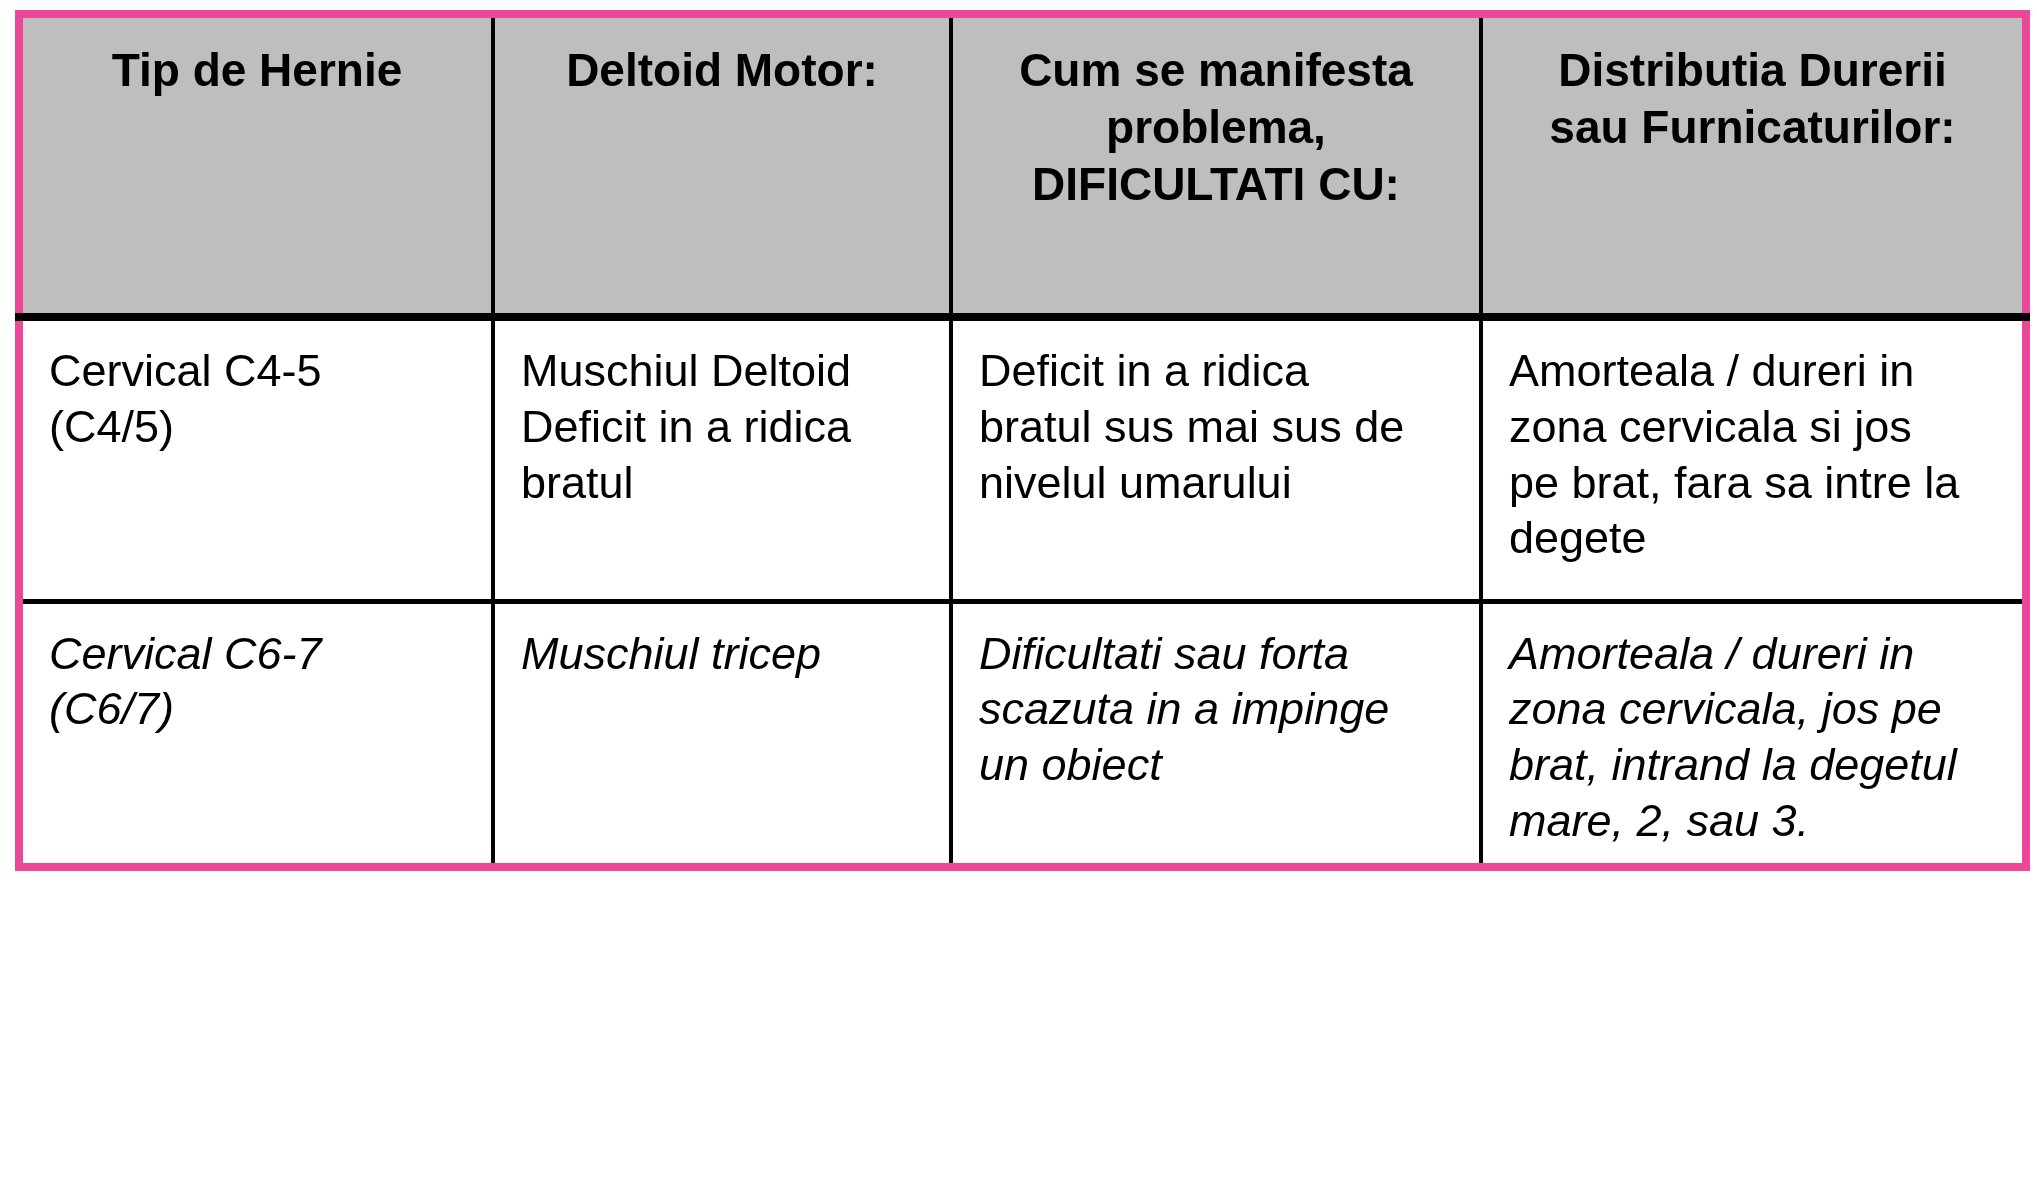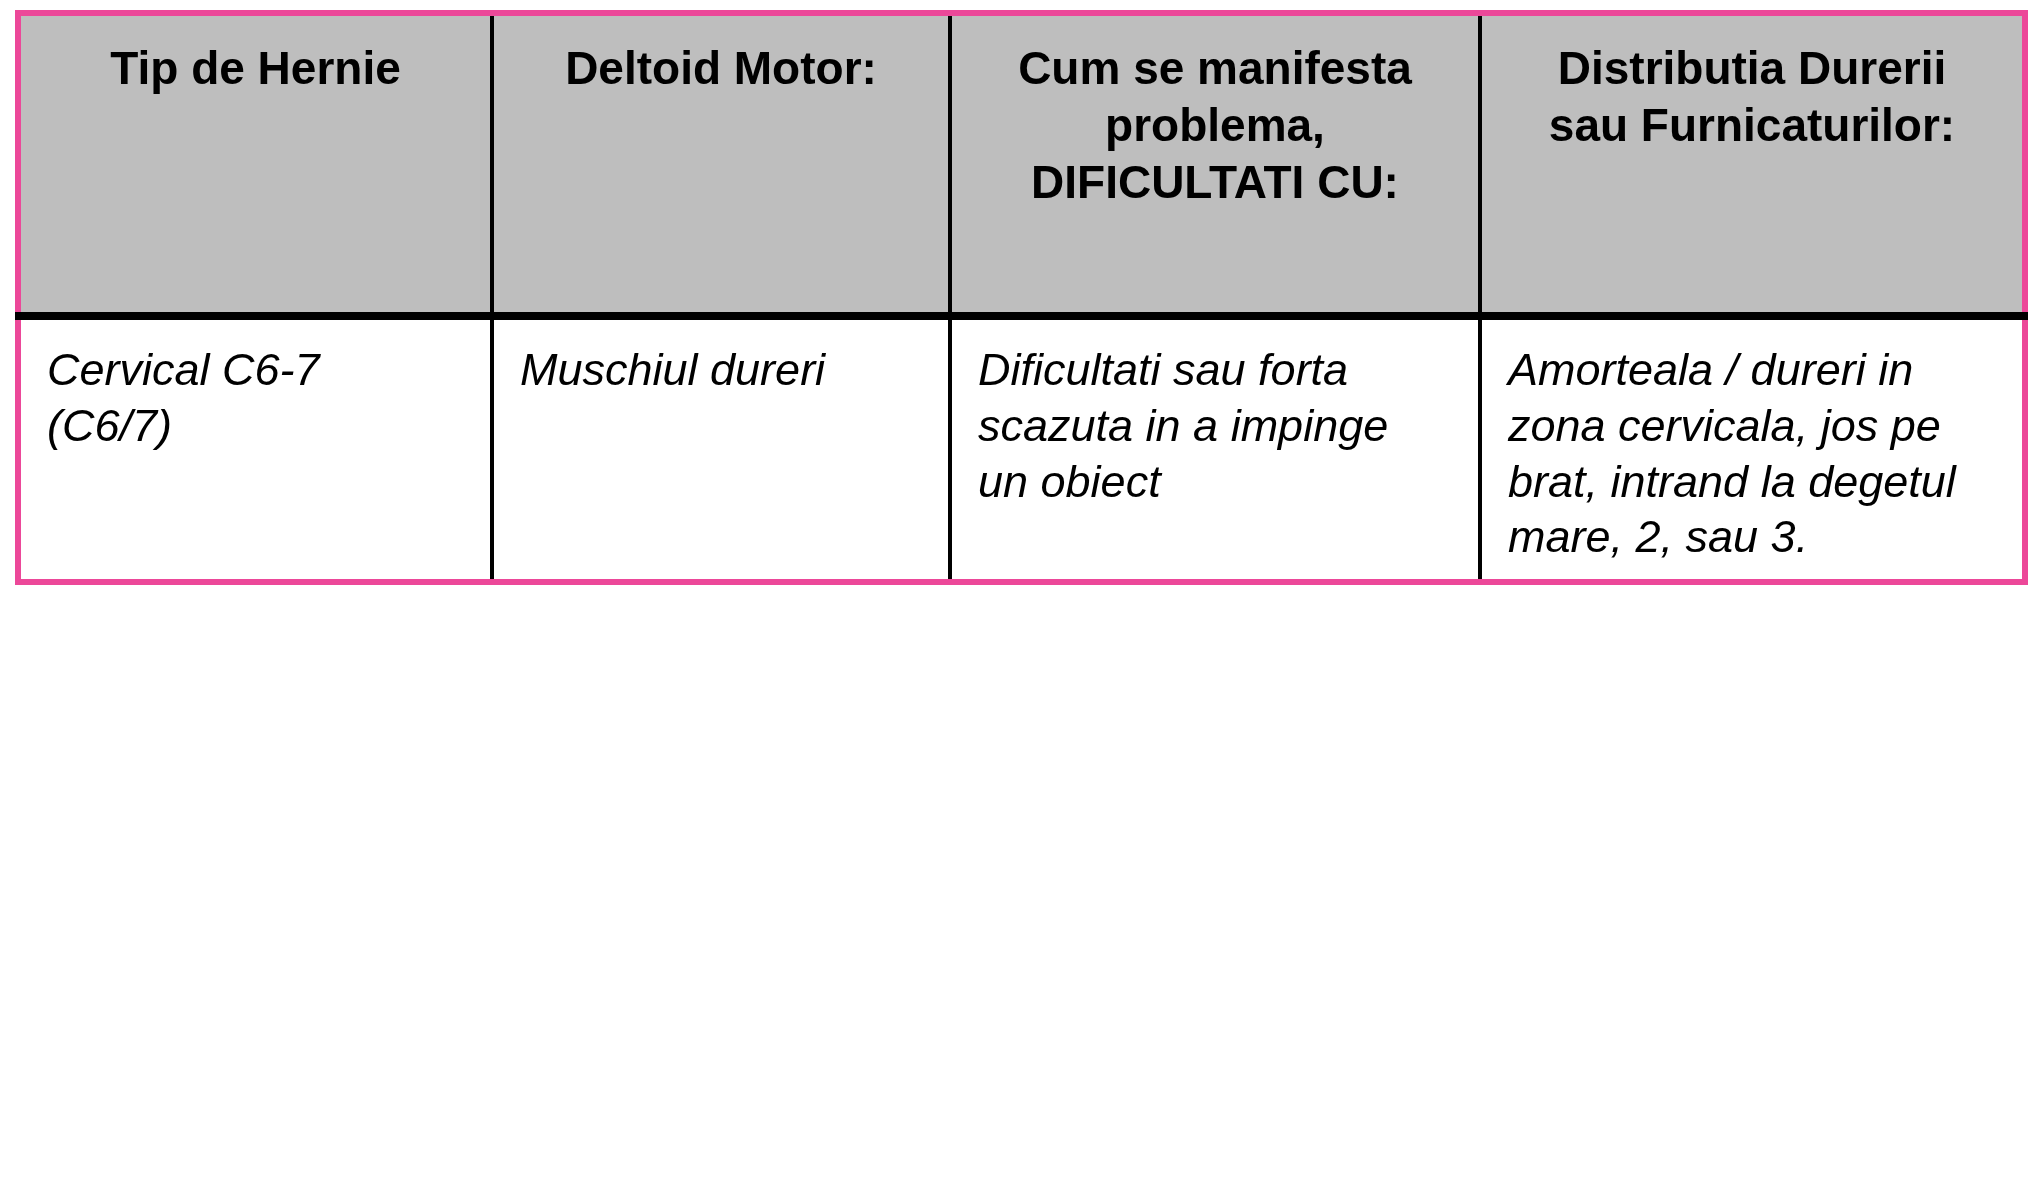--- a/index.html
+++ b/index.html
@@ -18,21 +18,21 @@
     box-sizing: border-box;
     width: 2037px;
     height: 1192px;
     padding: 10px 15px 50px 15px;
     background: #ffffff;
   }
   table.hernia-table {
     border-collapse: collapse;
     table-layout: fixed;
     width: 2007px;
-    border: 6px solid #ec4899;
+    border: 8px solid #ec4899;
     background: #a3a3a3;
   }
   col.c1 { width: 474px; }
   col.c2 { width: 458px; }
   col.c3 { width: 530px; }
   col.c4 { width: 545px; }
 
   th, td {
     border: 4px solid #000000;
     vertical-align: top;
@@ -79,24 +79,38 @@
         <th>Tip de Hernie</th>
         <th>Deltoid Motor:</th>
         <th>Cum se manifesta
 problema,
 DIFICULTATI CU:</th>
         <th>Distributia Durerii
 sau Furnicaturilor:</th>
       </tr>
     </thead>
     <tbody>
+      <tr class="body-row-1">
+        <td>Cervical C4-5
+(C4/5)</td>
+        <td>Muschiul Deltoid
+Deficit in a ridica
+bratul</td>
+        <td>Deficit in a ridica
+bratul sus mai sus de
+nivelul umarului</td>
+        <td>Amorteala / dureri in
+zona cervicala si jos
+pe brat, fara sa intre la
+degete</td>
+      </tr>
       <tr class="body-row-3">
         <td>Cervical C6-7
 (C6/7)</td>
-        <td>Muschiul dureri</td>
+        <td>Muschiul tricep</td>
         <td>Dificultati sau forta
 scazuta in a impinge
 un obiect</td>
         <td>Amorteala / dureri in
 zona cervicala, jos pe
 brat, intrand la degetul
 mare, 2, sau 3.</td>
       </tr>
     </tbody>
   </table>

